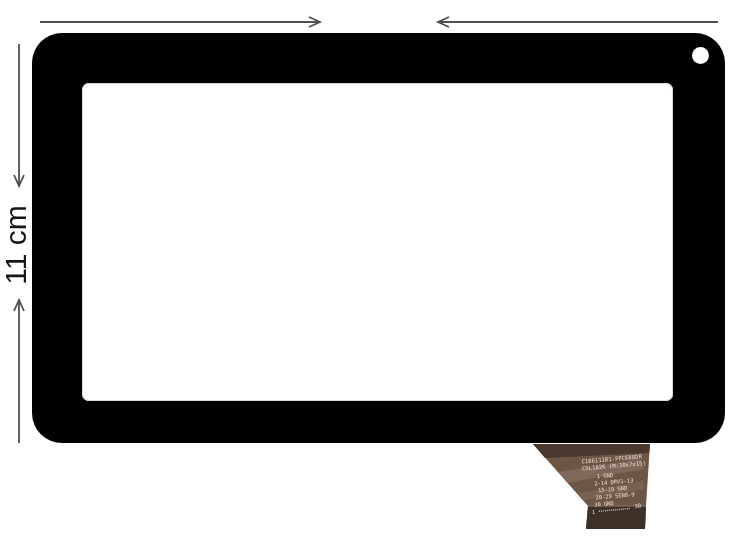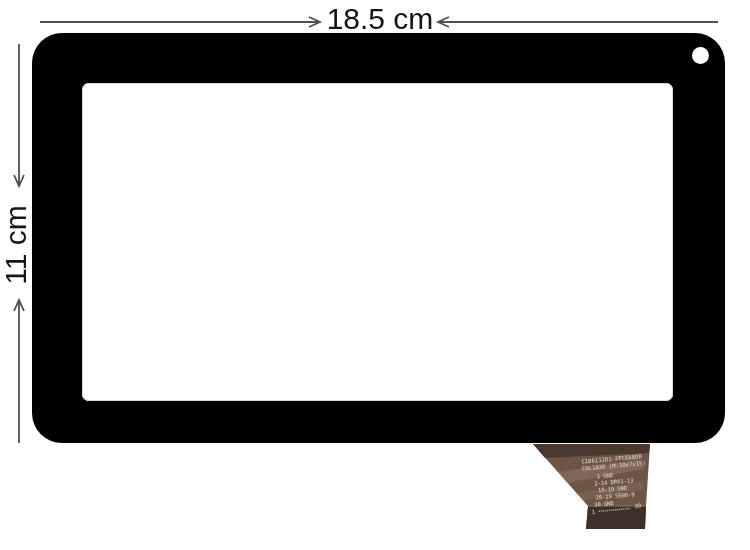--- a/index.html
+++ b/index.html
@@ -79,16 +79,15 @@
     </g>
 
     <g stroke-width="1.8" fill="none" stroke="#4f4f4f">
       <path d="M19,44 V184"></path>
       <path d="M14,175 L19,186 L24,175"></path>
       <path d="M19,302 V443"></path>
       <path d="M14,311 L19,300 L24,311"></path>
     </g>
   </svg>
 
-  <div class="dim-label dim-width">18.5 cm</div>
   <div class="dim-label dim-height">11 cm</div>
 
 </div>
 
 </body></html>

